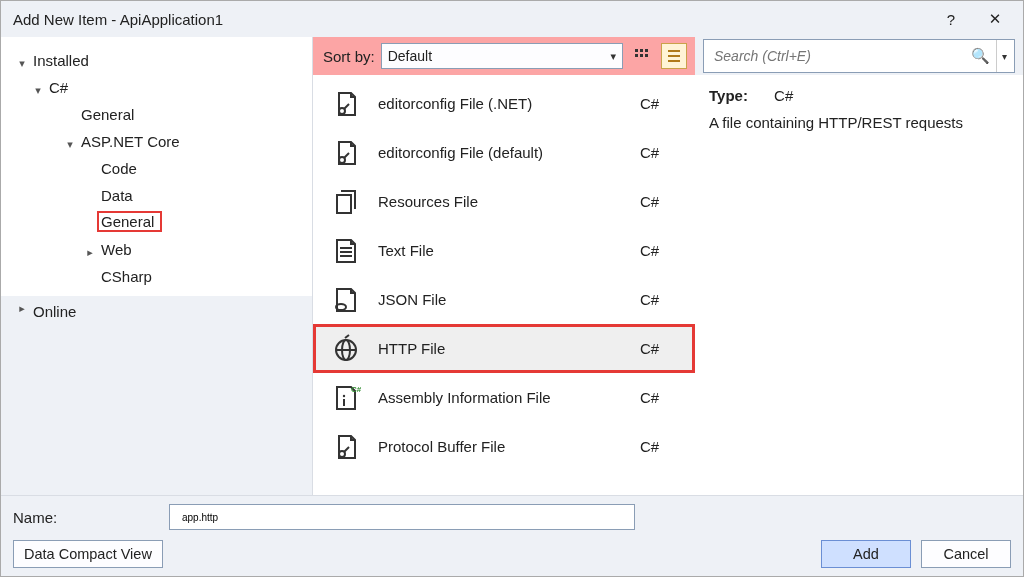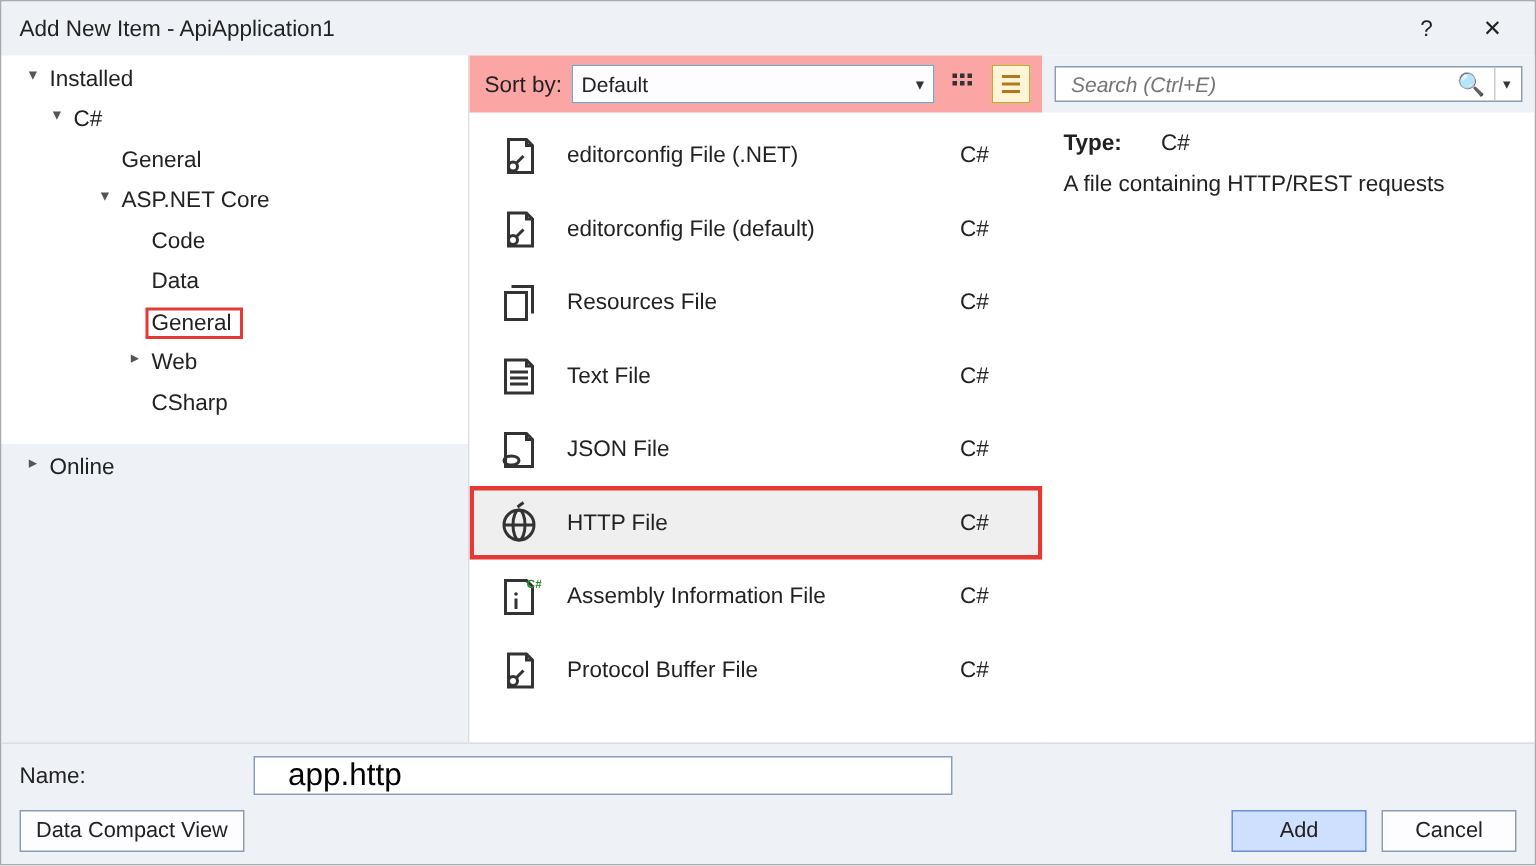--- a/index.html
+++ b/index.html
@@ -5,21 +5,21 @@
   * { box-sizing: border-box; font-family: "Segoe UI", Tahoma, sans-serif; }
   body { margin: 0; background: #fff; }
   .window { width: 1024px; height: 577px; border: 1px solid #aaa; display: flex; flex-direction: column; background: #eef1f6; }
   .titlebar { height: 36px; display: flex; align-items: center; padding: 0 6px 0 12px; background: #eef1f6; }
   .titlebar-title { font-size: 15px; color: #222; flex: 0 0 auto; }
   .titlebar-spacer { flex: 1; }
   .titlebar-btn { width: 44px; height: 28px; display: flex; align-items: center; justify-content: center; font-size: 15px; color: #222; }
   .main { flex: 1; display: flex; min-height: 0; }
   .sidebar { width: 312px; background: #eef1f6; display: flex; flex-direction: column; border-right: 1px solid #d9dde4; }
   .tree { background: #fff; padding: 6px 0 10px 0; margin: 0; font-size: 15px; color: #222; }
-  .tree-row { height: 27px; display: flex; align-items: flex-start; padding-left: 14px; }
+  .tree-row { height: 27px; display: flex; align-items: flex-end; padding-left: 14px; }
   .tree-arrow { width: 14px; display: inline-flex; justify-content: center; font-size: 11px; color: #555; }
   .tree-arrow.open::before { content: "▾"; }
   .tree-arrow.closed::before { content: "▸"; }
   .tree-arrow.none::before { content: ""; }
   .tree-label { padding: 1px 4px; }
   .tree-indent-1 { padding-left: 30px; }
   .tree-indent-2 { padding-left: 62px; }
   .tree-indent-3 { padding-left: 82px; }
   .tree-hl { border: 2px solid #e53935; padding: 0 6px 0 2px; }
   .tree-online { padding: 6px 14px; font-size: 15px; color: #222; display: flex; }
@@ -31,31 +31,31 @@
   .view-btn { width: 26px; height: 26px; display: flex; align-items: center; justify-content: center; border: 1px solid transparent; }
   .view-btn.active { border: 1px solid #caa24a; background: #fff4d6; }
   .items { flex: 1; overflow: auto; padding: 4px 0; }
   .item { height: 49px; display: flex; align-items: center; padding: 0 12px 0 12px; border: 3px solid transparent; margin: 0; }
   .item.selected { background: #efefef; border: 3px solid #e53935; }
   .item-icon { width: 36px; height: 36px; display: flex; align-items: center; justify-content: center; margin-right: 14px; }
   .item-name { flex: 1; font-size: 15px; color: #222; }
   .item-lang { font-size: 15px; color: #222; width: 40px; }
   .right { flex: 1; background: #fff; display: flex; flex-direction: column; }
   .right-toolbar { height: 38px; background: #eef1f6; display: flex; align-items: center; padding: 0 8px; }
-  .search { flex: 1; height: 24px; border: 1px solid #8a9db5; background: #fff; display: flex; align-items: center; padding: 0 2px 0 8px; }
+  .search { flex: 1; height: 34px; border: 1px solid #8a9db5; background: #fff; display: flex; align-items: center; padding: 0 2px 0 8px; }
   .search input { flex: 1; border: none; outline: none; font-size: 14px; color: #666; font-style: italic; background: transparent; }
   .search-icon { font-size: 15px; padding: 0 4px; color: #222; }
   .search-drop { width: 16px; text-align: center; border-left: 1px solid #ccc; font-size: 10px; color: #333; margin-left: 2px; align-self: stretch; display: flex; align-items: center; justify-content: center; }
   .details { padding: 12px 14px; font-size: 15px; color: #222; }
   .details-row { margin-bottom: 10px; }
   .details-label { font-weight: bold; margin-right: 22px; }
   .bottom { background: #eef1f6; border-top: 1px solid #d9dde4; padding: 8px 12px; display: flex; flex-direction: column; gap: 10px; }
   .name-row { display: flex; align-items: center; }
   .name-label { width: 156px; font-size: 15px; color: #222; }
-  .name-input { width: 466px; height: 26px; border: 1px solid #8a9db5; padding: 0 22px; font-size: 21px; background: #fff; }
+  .name-input { width: 466px; height: 26px; border: 1px solid #8a9db5; padding: 0 12px; font-size: 10px; background: #fff; }
   .button-row { display: flex; align-items: center; }
   .btn { height: 28px; border: 1px solid #8a9db5; background: #fdfdff; font-size: 14.5px; color: #222; padding: 0 14px; display: inline-flex; align-items: center; justify-content: center; }
   .btn.primary { background: #cfe0ff; border: 1px solid #6b8fd4; width: 90px; }
   .btn.secondary { width: 90px; }
   .btn.compact { padding: 0 10px; }
   .button-row-spacer { flex: 1; }
   .button-row .btn + .btn { margin-left: 10px; }
   svg { display: block; }
 </style>
 </head>

